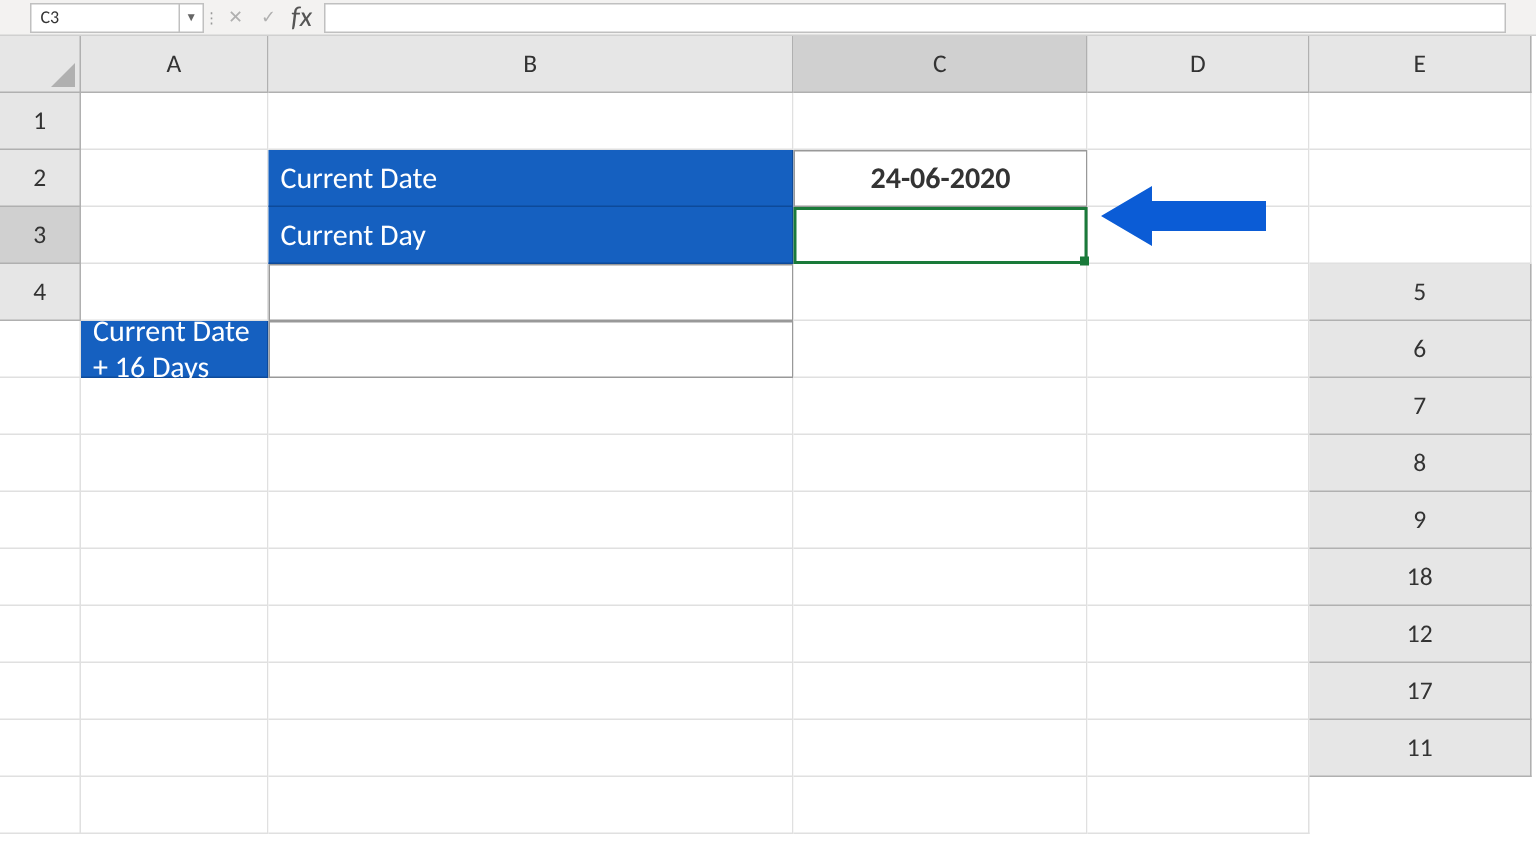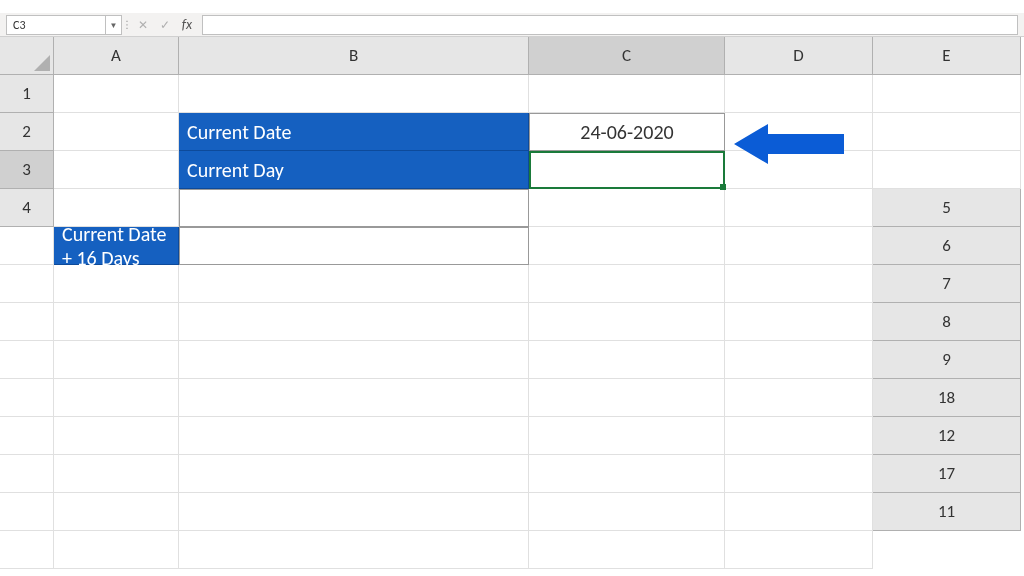--- a/index.html
+++ b/index.html
@@ -14,22 +14,21 @@
       height: 576px;
       overflow: hidden;
       position: relative;
     }
     .formula-bar-area {
       height: 24px;
       background: #f3f2f1;
       border-bottom: 1px solid #d0d0d0;
       display: flex;
       align-items: center;
-      padding: 0 6px;
-      margin-top: 13px;
+      padding: 0 20px;
     }
     .name-box {
       width: 100px;
       height: 20px;
       background: #ffffff;
       border: 1px solid #c0c0c0;
       display: flex;
       align-items: center;
       padding: 0 6px;
       font-size: 12px;
@@ -62,21 +61,21 @@
       height: 20px;
       display: flex;
       align-items: center;
       justify-content: center;
       font-size: 12px;
       color: #b0b0b0;
     }
     .fb-btn.fx {
       color: #555;
       font-style: italic;
-      font-size: 14px;
+      font-size: 19px;
     }
     .formula-input {
       flex: 1;
       height: 20px;
       background: #ffffff;
       border: 1px solid #c0c0c0;
       margin-left: 4px;
     }
     
     .sheet-area {
@@ -141,21 +140,21 @@
     .cell.header-cell {
       background: #1560c0;
       color: #ffffff;
       font-weight: normal;
       border-right: 1px solid #0d4a9a;
       border-bottom: 1px solid #0d4a9a;
     }
     .cell.data-cell {
       border: 1px solid #999;
       justify-content: center;
-      font-weight: normal;
+      font-weight: bold;
     }
     .cell.selected {
       position: relative;
     }
     .selection-outline {
       position: absolute;
       border: 2px solid #1a7a3a;
       pointer-events: none;
       z-index: 10;
     }

